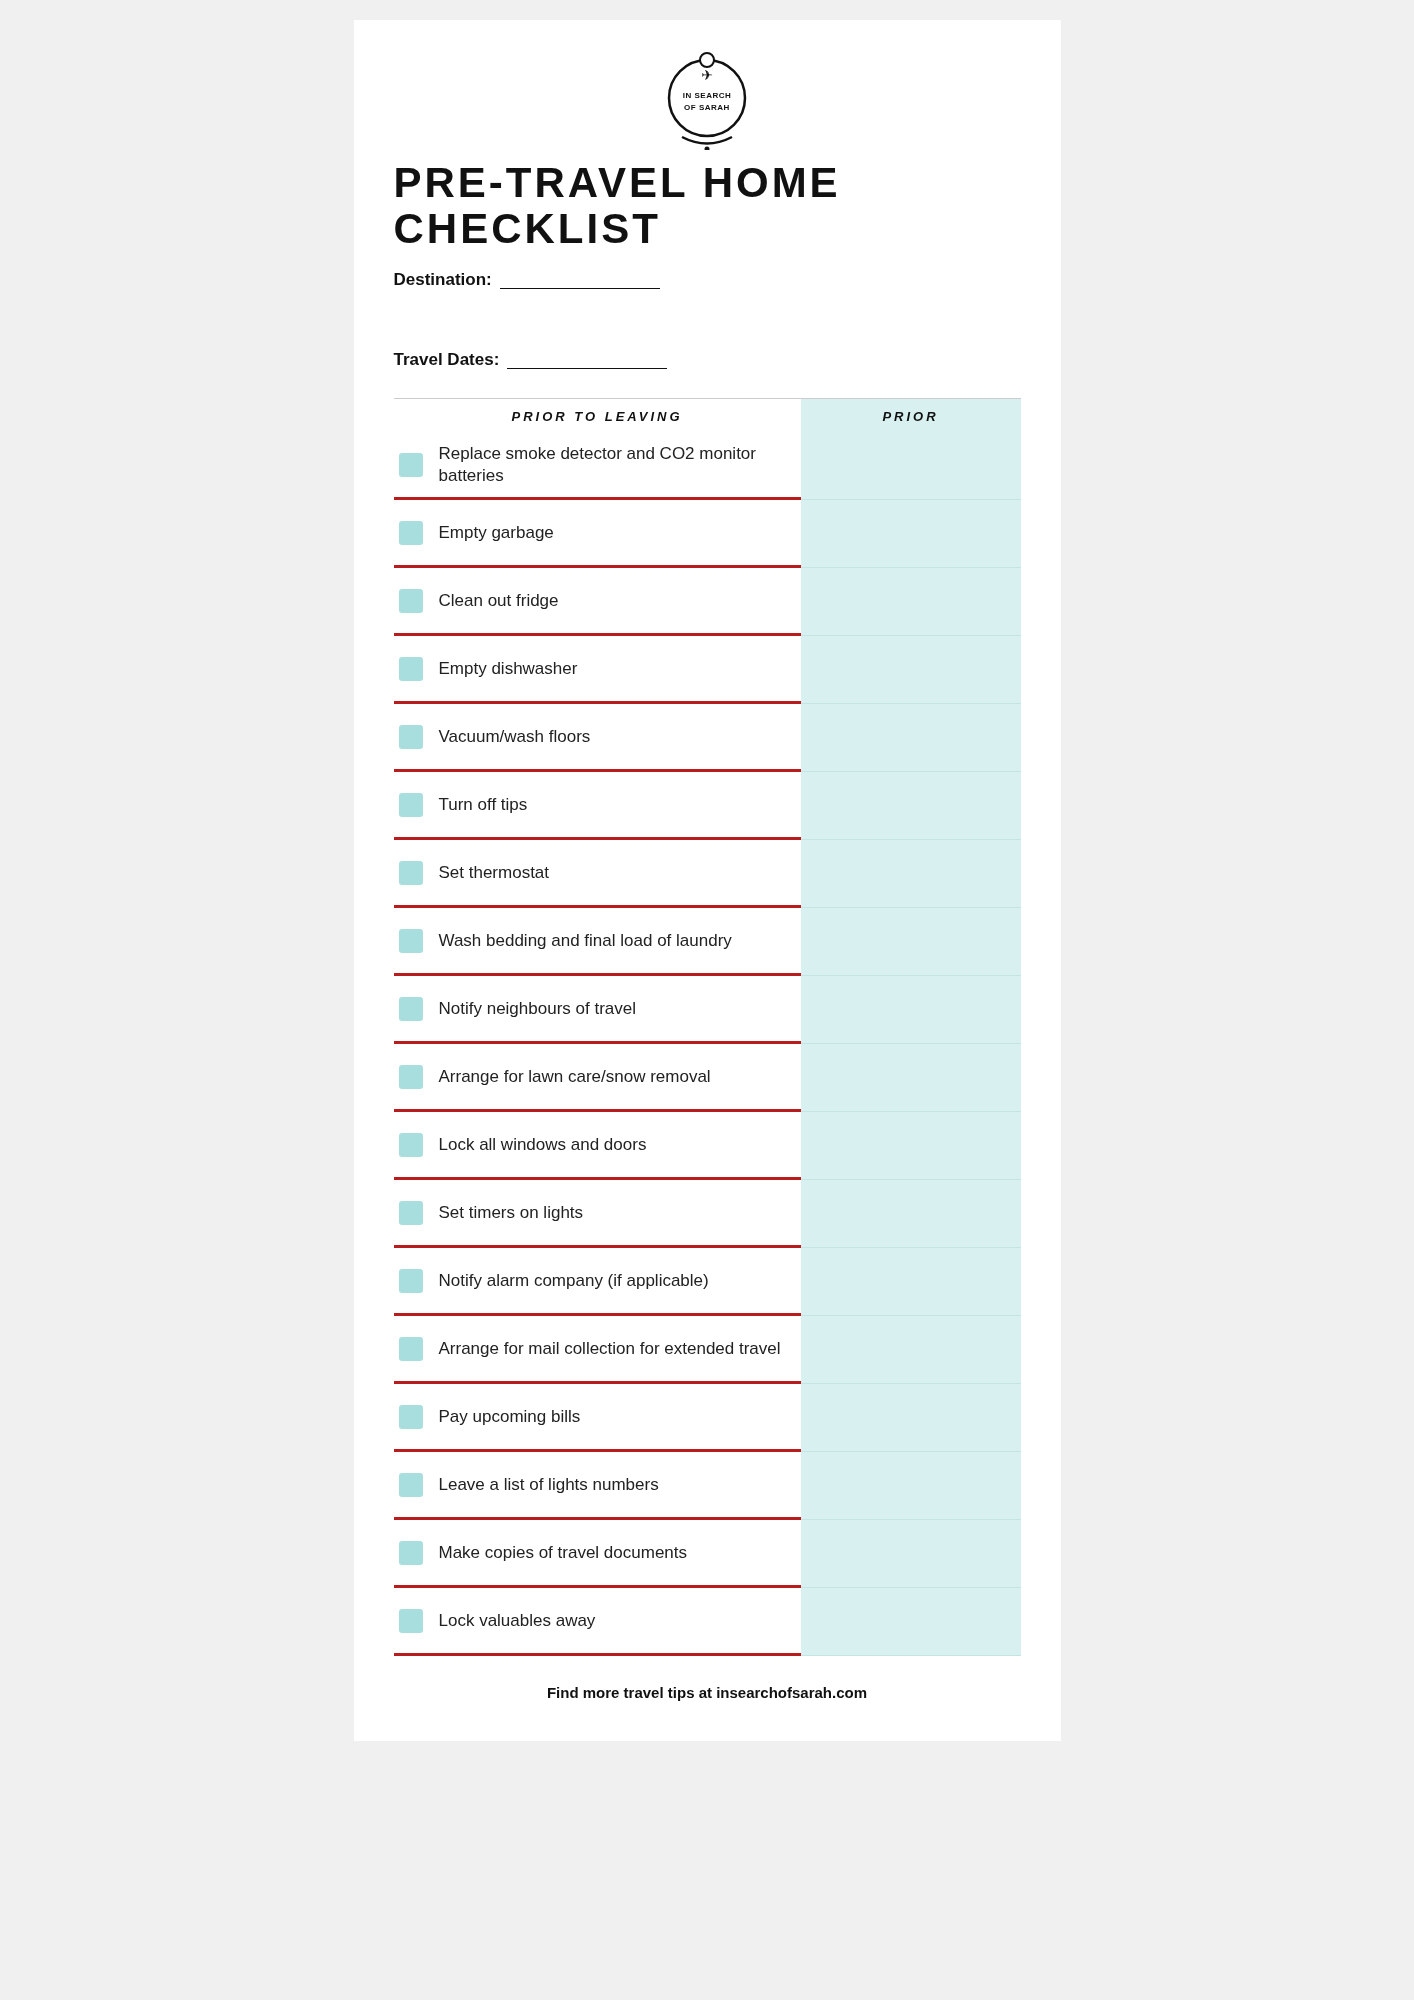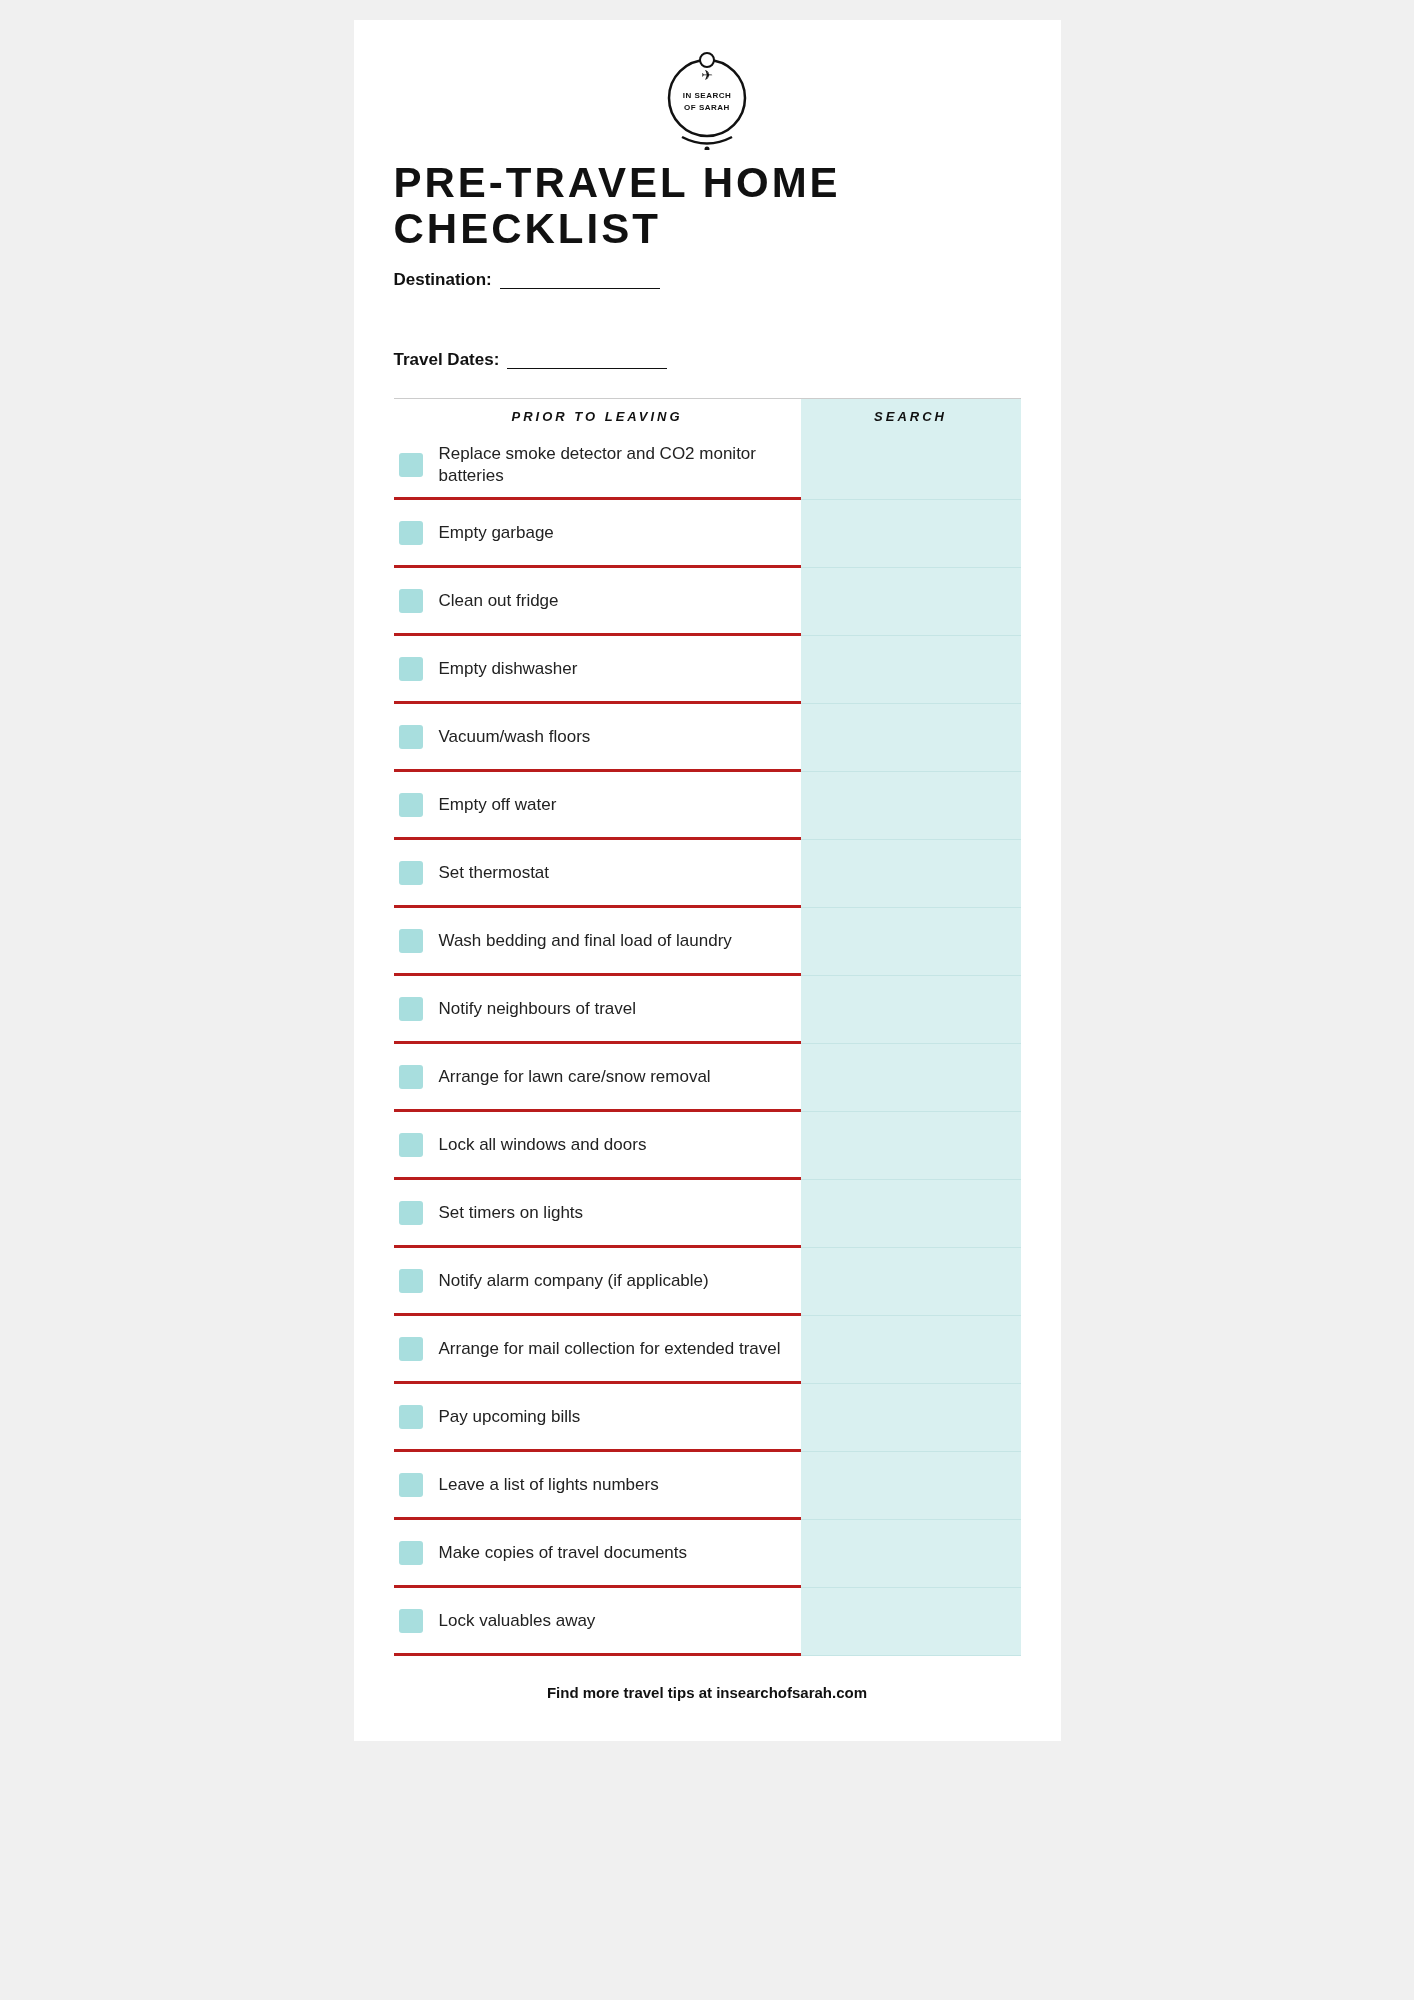--- a/index.html
+++ b/index.html
@@ -188,21 +188,21 @@
     <div class="field-item">
       <span class="field-label">Travel Dates:</span>
       <div class="field-underline"></div>
     </div>
   </div>
 
   <hr class="divider">
 
   <div class="header-row">
     <div class="header-left">PRIOR TO LEAVING</div>
-    <div class="header-right">SEARCH</div>
+    <div class="header-right">PRIOR</div>
   </div>
 
   <div id="checklist-container">
       <div class="checklist-row">
       <div class="checklist-left">
         <div class="checkbox"></div>
         <span class="item-text">Replace smoke detector and CO2 monitor batteries</span>
       </div>
       <div class="checklist-right"></div>
     </div>
@@ -230,21 +230,21 @@
       <div class="checklist-row">
       <div class="checklist-left">
         <div class="checkbox"></div>
         <span class="item-text">Vacuum/wash floors</span>
       </div>
       <div class="checklist-right"></div>
     </div>
       <div class="checklist-row">
       <div class="checklist-left">
         <div class="checkbox"></div>
-        <span class="item-text">Empty off water</span>
+        <span class="item-text">Turn off tips</span>
       </div>
       <div class="checklist-right"></div>
     </div>
       <div class="checklist-row">
       <div class="checklist-left">
         <div class="checkbox"></div>
         <span class="item-text">Set thermostat</span>
       </div>
       <div class="checklist-right"></div>
     </div>

